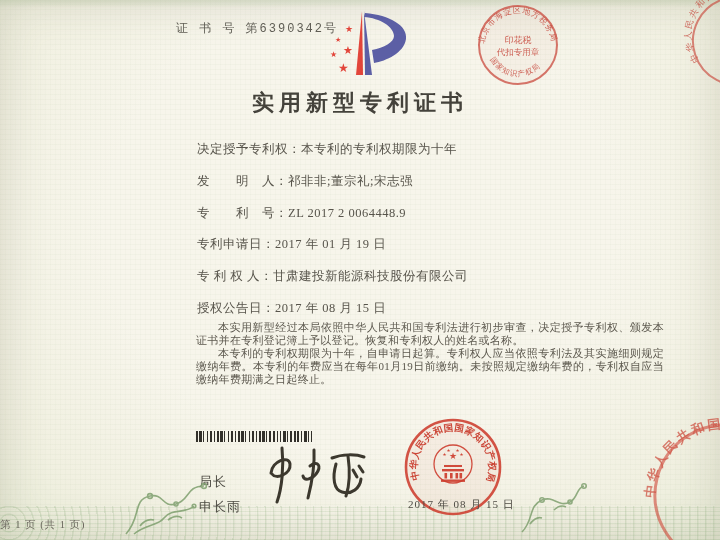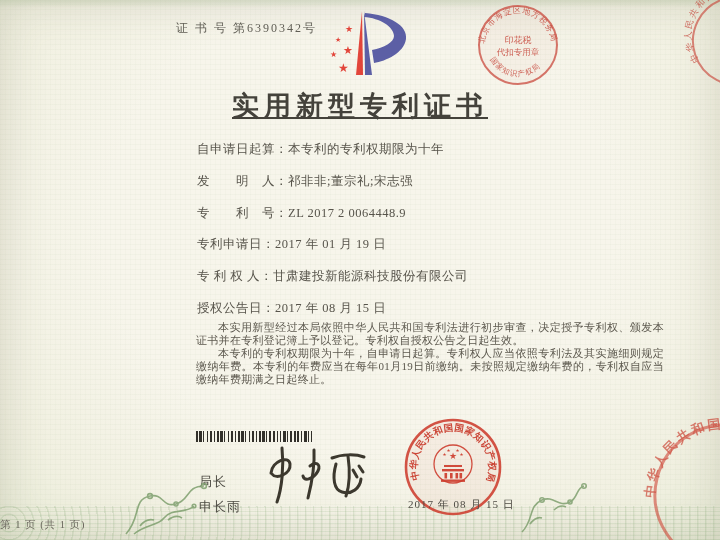--- a/index.html
+++ b/index.html
@@ -16,29 +16,29 @@
       repeating-linear-gradient(0deg, rgba(140,170,120,0.05) 0 1px, transparent 1px 5px),
       repeating-linear-gradient(90deg, rgba(140,170,120,0.04) 0 1px, transparent 1px 5px);}
   .bottom-band{position:absolute;left:0;right:0;bottom:0;height:34px;pointer-events:none;
     background:
       repeating-radial-gradient(circle at 9px 17px, rgba(110,150,95,0.20) 0 1px, transparent 2px 8px),
       repeating-linear-gradient(0deg, rgba(120,160,105,0.16) 0 1px, transparent 1px 4px);
     opacity:.85;}
   .top-tint{position:absolute;left:0;right:0;top:0;height:8px;
     background:linear-gradient(rgba(150,175,130,0.25),transparent);pointer-events:none;}
 
-  .cert-no{position:absolute;left:176px;top:20px;font-size:12px;letter-spacing:2px;color:#5f5d54;}
+  .cert-no{position:absolute;left:176px;top:20px;font-size:12px;letter-spacing:2px;color:#5f5d54;font-family:Liberation Mono, monospace;}
 
   .logo{position:absolute;left:318px;top:4px;}
   .tax-stamp{position:absolute;left:471px;top:1px;opacity:.92;}
   .corner-stamp-tr{position:absolute;right:-72px;top:-14px;transform:rotate(-18deg);opacity:.85;}
   .corner-stamp-br{position:absolute;right:-95px;bottom:-45px;transform:rotate(14deg);opacity:.8;}
 
   .title{position:absolute;top:88px;left:0;width:720px;margin:0;text-align:center;
-    font-size:27px;font-weight:600;letter-spacing:5px;color:#44423b;text-decoration:underline;}
+    font-size:22px;font-weight:600;letter-spacing:5px;color:#44423b;}
 
   .fields{position:absolute;left:197px;top:134px;}
   .field{height:31.7px;display:flex;align-items:center;font-size:12.5px;color:#57544b;letter-spacing:.5px;}
   .flabel{white-space:pre;}
   .fvalue{white-space:pre;}
 
   .paras{position:absolute;left:196px;top:321px;width:468px;}
   .paras p{margin:0;font-size:11px;line-height:12.9px;text-align:justify;
     text-indent:2em;color:#5c584e;letter-spacing:.3px;}
 
@@ -107,21 +107,21 @@
     <circle cx="55" cy="55" r="44" fill="none" stroke="rgba(200,70,58,0.75)" stroke-width="2"></circle>
     <text font-size="9" fill="rgba(195,62,50,0.85)" letter-spacing="2">
       <textPath href="#trArc">中华人民共和国国家知识产权局</textPath>
     </text>
   </svg>
 
   <h1 class="title">实用新型专利证书</h1>
 
   <div class="fields">
     <div class="field">
-      <span class="flabel">自申请日起算：</span>
+      <span class="flabel">决定授予专利权：</span>
       <span class="fvalue">本专利的专利权期限为十年</span>
     </div>
     <div class="field">
       <span class="flabel">发　　明　人：</span>
       <span class="fvalue">祁非非;董宗礼;宋志强</span>
     </div>
     <div class="field">
       <span class="flabel">专　　利　号：</span>
       <span class="fvalue">ZL 2017 2 0064448.9</span>
     </div>
@@ -133,21 +133,21 @@
       <span class="flabel">专 利 权 人：</span>
       <span class="fvalue">甘肃建投新能源科技股份有限公司</span>
     </div>
     <div class="field">
       <span class="flabel">授权公告日：</span>
       <span class="fvalue">2017 年 08 月 15 日</span>
     </div>
   </div>
 
   <div class="paras">
-    <p>本实用新型经过本局依照中华人民共和国专利法进行初步审查，决定授予专利权、颁发本证书并在专利登记簿上予以登记。专利权自授权公告之日起生效。</p>
+    <p>本实用新型经过本局依照中华人民共和国专利法进行初步审查，决定授予专利权、颁发本证书并在专利登记簿上予以登记。恢复和专利权人的姓名或名称。</p>
     <p>本专利的专利权期限为十年，自申请日起算。专利权人应当依照专利法及其实施细则规定缴纳年费。本专利的年费应当在每年01月19日前缴纳。未按照规定缴纳年费的，专利权自应当缴纳年费期满之日起终止。</p>
   </div>
 
   <div class="barcode"></div>
 
   <div class="officer">
     <div class="otitle">局长</div>
     <div class="oname">申长雨</div>
   </div>
 

